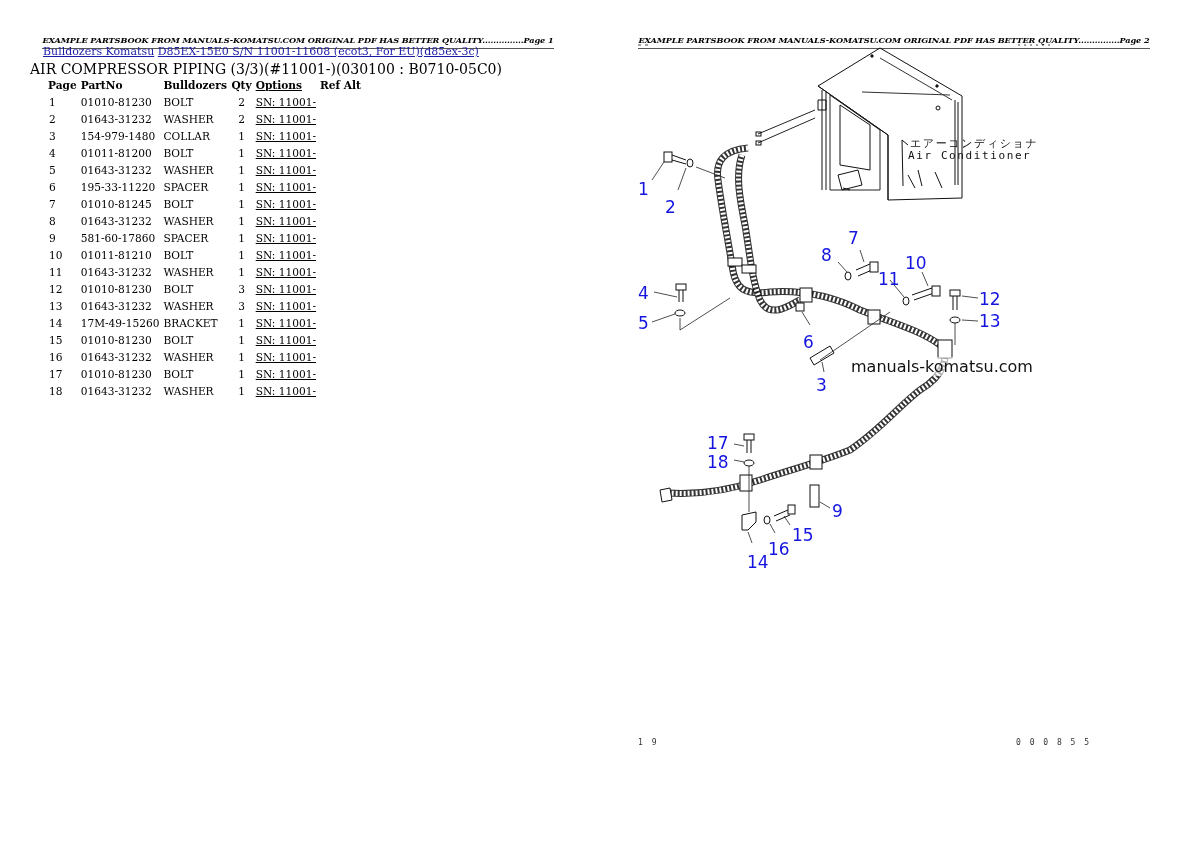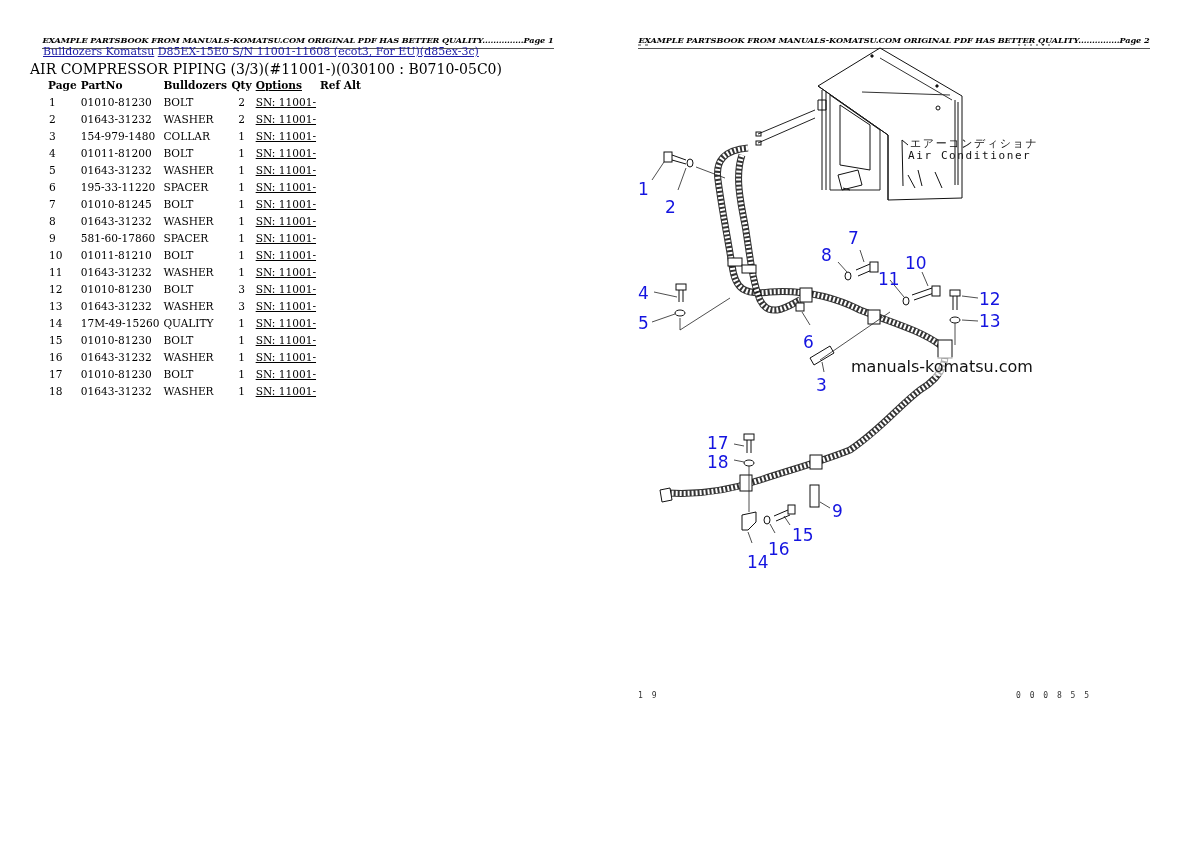--- a/index.html
+++ b/index.html
@@ -27,21 +27,21 @@
   .c-desc { width: 64px; }
   .c-qty { width: 20px; text-align: center !important; }
   .c-opt { width: 52px; text-decoration: underline; }
 
   .diagram { position: absolute; left: 630px; top: 40px; width: 520px; height: 660px; }
   .callout { position: absolute; color: #1414e0; font-family: "DejaVu Sans", "Liberation Sans", sans-serif;
              font-size: 17px; line-height: 17px; }
   .watermark { position: absolute; left: 851px; top: 357px; font-family: "DejaVu Sans", "Liberation Sans", sans-serif;
                font-size: 16px; color: #111; background: rgba(255,255,255,0.6); }
   .footer-text { position: absolute; font-family: "DejaVu Sans Mono", "Liberation Mono", monospace;
-                 font-size: 8px; color: #333; letter-spacing: 2px; }
+                 font-size: 8px; color: #333; letter-spacing: 2px; margin-top: 47px; }
   .ac-label { position: absolute; font-family: "DejaVu Sans Mono", "Liberation Mono", monospace;
               font-size: 11px; color: #111; letter-spacing: 1.6px; line-height: 12px; white-space: nowrap; }
 </style>
 </head>
 <body>
 
 <div id="hdr1" class="page-header">EXAMPLE PARTSBOOK FROM MANUALS-KOMATSU.COM ORIGINAL PDF HAS BETTER QUALITY...............Page 1</div>
 
 <div class="breadcrumb">
   <a>Bulldozers Komatsu</a>
@@ -161,21 +161,21 @@
         <td class="c-item">13</td>
         <td class="c-part">01643-31232</td>
         <td class="c-desc">WASHER</td>
         <td class="c-qty">3</td>
         <td class="c-opt">SN: 11001-</td>
         <td></td>
       </tr>
       <tr>
         <td class="c-item">14</td>
         <td class="c-part">17M-49-15260</td>
-        <td class="c-desc">QUALITY</td>
+        <td class="c-desc">BRACKET</td>
         <td class="c-qty">1</td>
         <td class="c-opt">SN: 11001-</td>
         <td></td>
       </tr>
       <tr>
         <td class="c-item">15</td>
         <td class="c-part">01010-81230</td>
         <td class="c-desc">BOLT</td>
         <td class="c-qty">1</td>
         <td class="c-opt">SN: 11001-</td>

